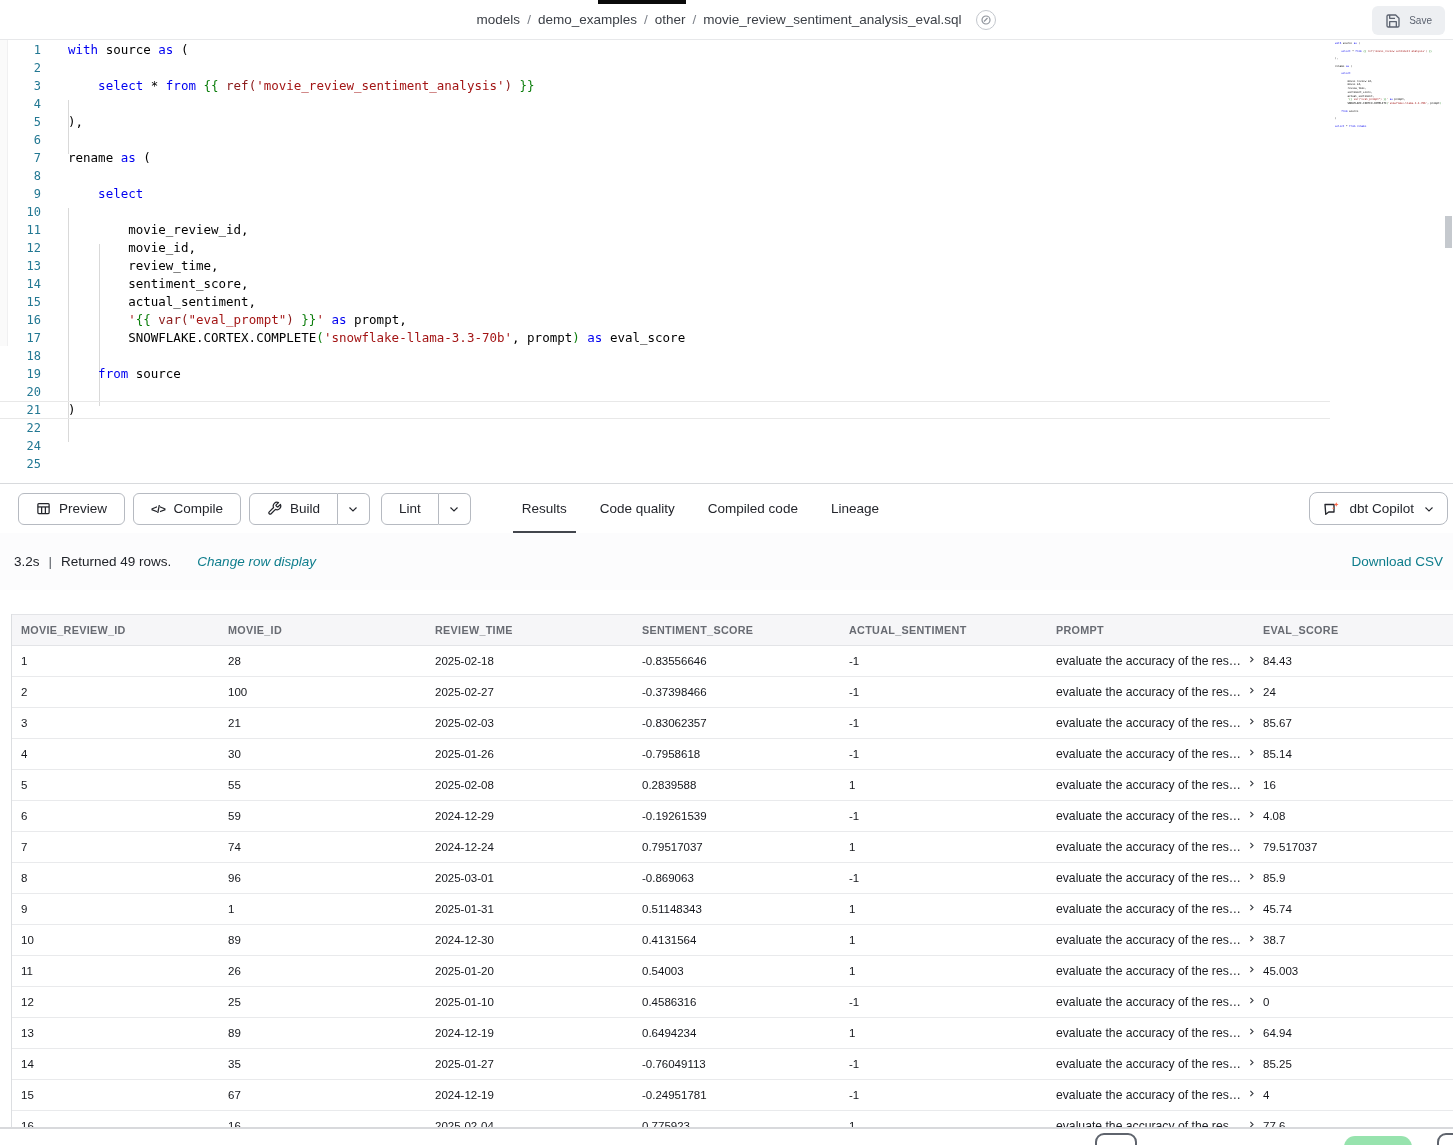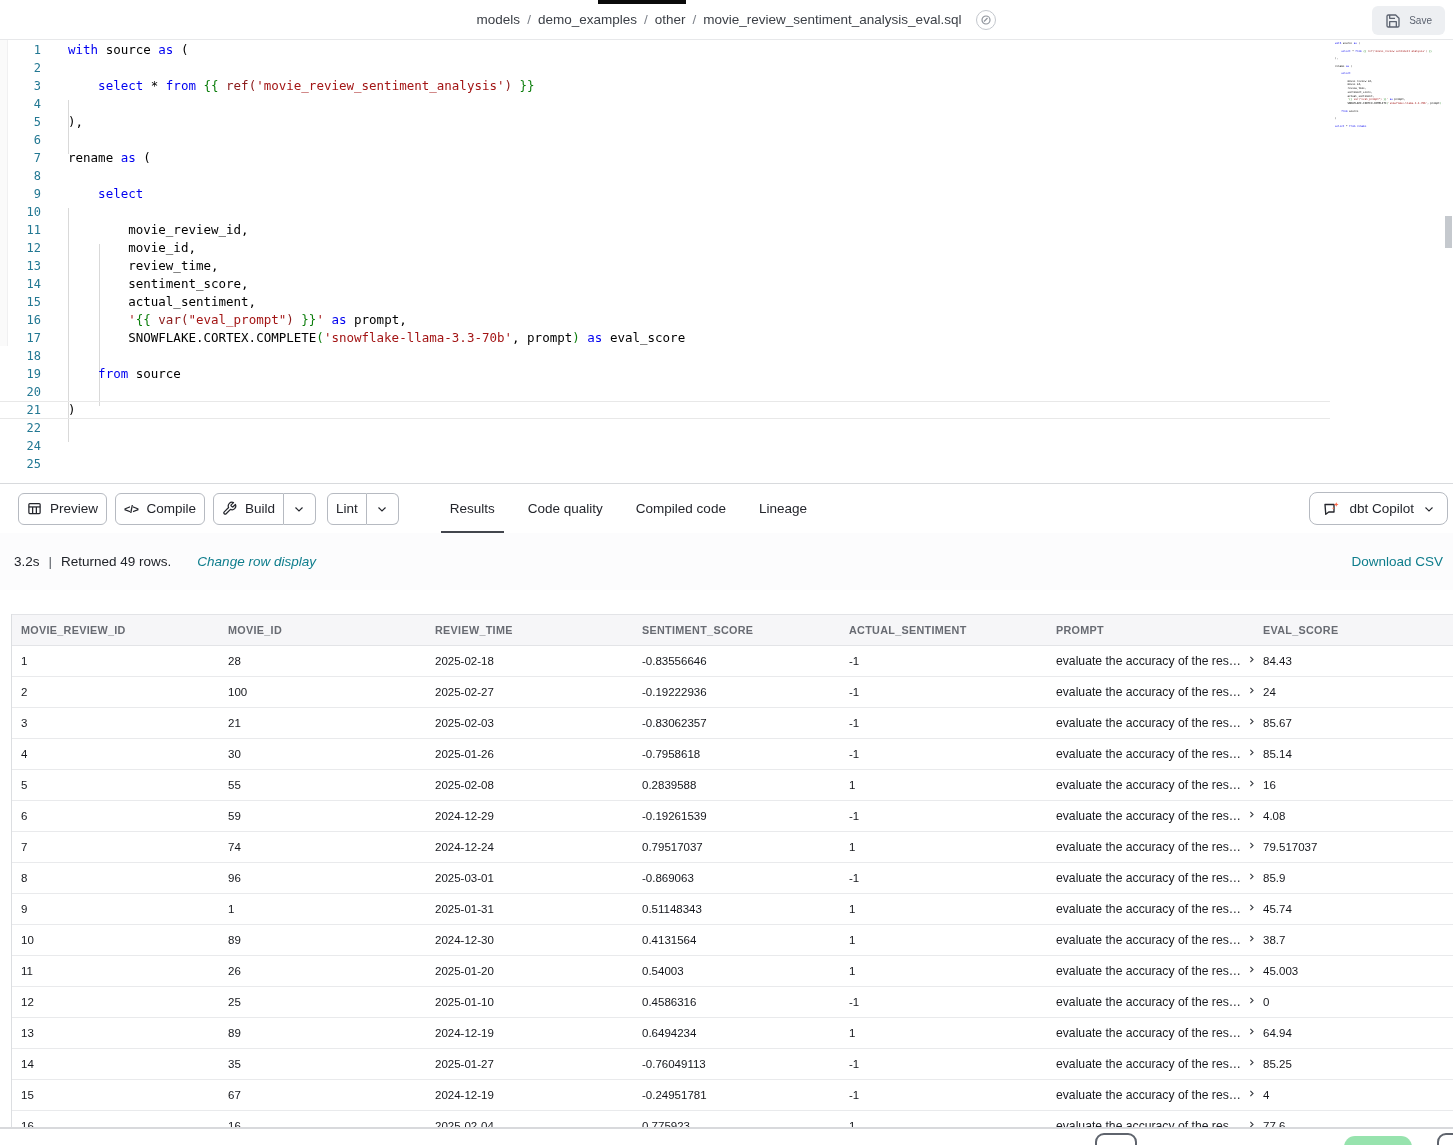--- a/index.html
+++ b/index.html
@@ -32,21 +32,21 @@
   .minimap{position:absolute;left:1333px;top:2px;width:110px;height:438px;overflow:hidden;
     font-family:"DejaVu Sans Mono",monospace;}
   .minimap .ed-line{height:3.75px;line-height:3.75px;}
   .minimap .ed-code{margin-left:2px;font-size:2.6px;}
   .vscroll-handle{position:absolute;right:1px;top:176px;width:7px;height:32px;background:#c5c9ce;}
 
   
   .toolbar{position:absolute;left:0;top:483px;width:100%;height:50px;background:#fff;
     border-top:1px solid #d8dadd;display:flex;align-items:center;box-sizing:border-box;}
   .btn{height:32px;border:1px solid #b6bac1;border-radius:6px;background:#fff;display:inline-flex;
-    align-items:center;padding:0 8px;font-size:13.5px;color:#24262c;gap:8px;cursor:pointer;box-sizing:border-box;}
+    align-items:center;padding:0 17px;font-size:13.5px;color:#24262c;gap:8px;cursor:pointer;box-sizing:border-box;}
   .btn svg{flex:0 0 auto;}
   .split{display:inline-flex;}
   .split .main{border-radius:6px 0 0 6px;}
   .split .chev{width:32px;padding:0;justify-content:center;border-radius:0 6px 6px 0;border-left:none;}
   .tb-gap{margin-left:8px;}
   .first{margin-left:18px;}
   .code-glyph{font-size:11px;letter-spacing:-0.5px;font-weight:700;color:#24262c;}
   .tabs{display:flex;margin-left:42px;height:50px;}
   .tab{padding:0 9px;margin-right:15px;display:flex;align-items:center;font-size:13.5px;color:#24262c;
     position:relative;cursor:pointer;}
@@ -277,21 +277,21 @@
             <td>-1</td>
             <td class="prompt-cell"><span>evaluate the accuracy of the res…</span><svg width="9" height="9" viewBox="0 0 24 24" fill="none" stroke="#3a3d43" stroke-width="3">
                 <polyline points="9 5 16 12 9 19"></polyline>
               </svg></td>
             <td>84.43</td>
           </tr>
           <tr>
             <td>2</td>
             <td>100</td>
             <td>2025-02-27</td>
-            <td>-0.19222936</td>
+            <td>-0.37398466</td>
             <td>-1</td>
             <td class="prompt-cell"><span>evaluate the accuracy of the res…</span><svg width="9" height="9" viewBox="0 0 24 24" fill="none" stroke="#3a3d43" stroke-width="3">
                 <polyline points="9 5 16 12 9 19"></polyline>
               </svg></td>
             <td>24</td>
           </tr>
           <tr>
             <td>3</td>
             <td>21</td>
             <td>2025-02-03</td>

